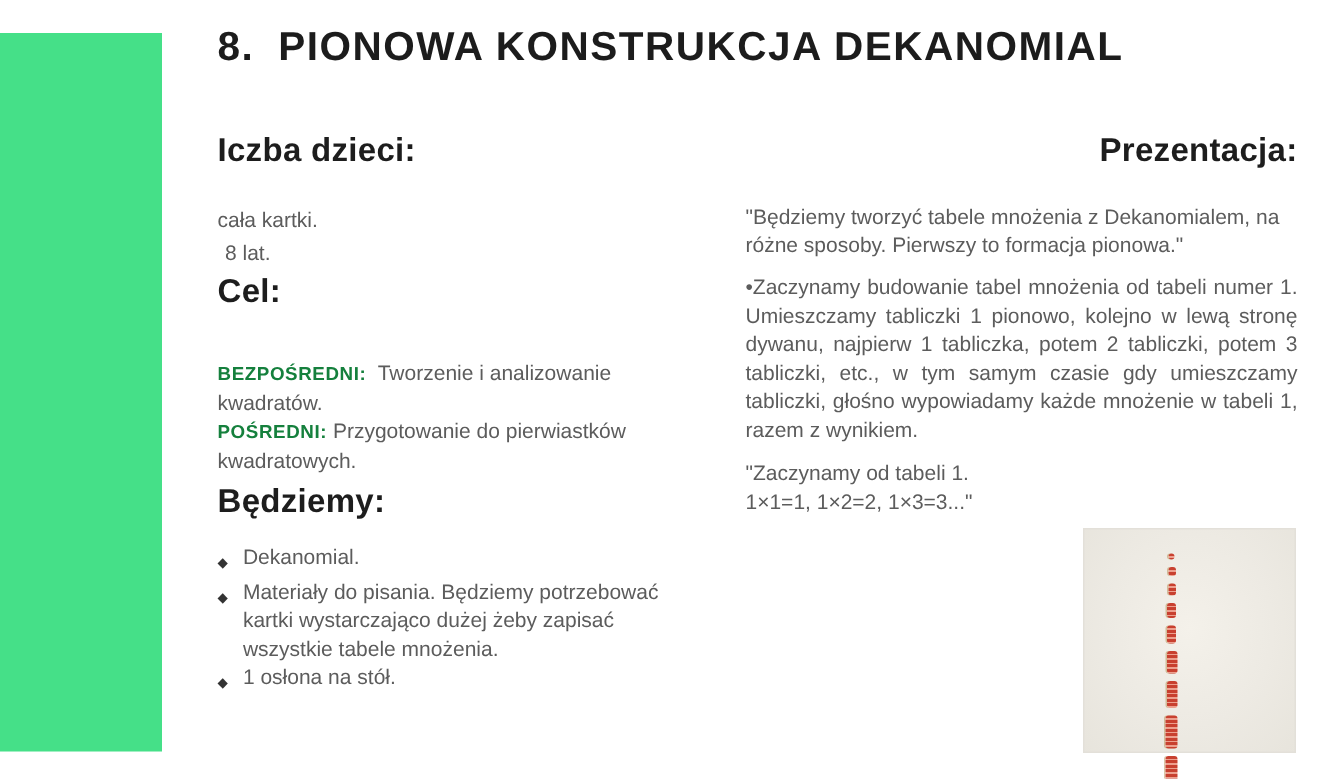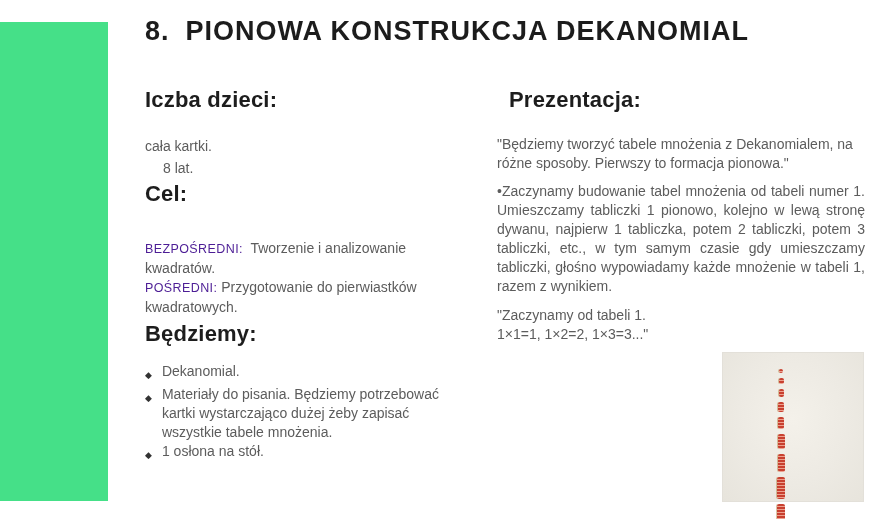--- a/index.html
+++ b/index.html
@@ -25,32 +25,32 @@
   h2 {
     font-size:22px; line-height:26px; font-weight:bold; color:#1d1d1d;
     letter-spacing:0.2px;
   }
   .body-text { font-size:14px; line-height:19px; color:#5c5c5c; }
 
   
   .h-first { margin:0 0 24px 0; }
   .t-class { margin:0 0 3px 0; }
   .h-age   { margin:0 0 21px 0; }
-  .t-age   { margin:0 0 3px 18px; }
+  .t-age   { margin:0 0 3px 5px; }
   .h-goal  { margin:0 0 32px 0; }
   .goal-para { margin:0 0 4px 0; }
-  .goal-label { font-weight:normal; color:#4c1d95; font-size:12.5px; letter-spacing:0.4px; }
+  .goal-label { font-weight:bold; color:#15803d; font-size:12.5px; letter-spacing:0.4px; }
   .h-materials { margin:0 0 15px 0; }
   .diamond-list .li {
     display:flex; gap:10px; font-size:14px; line-height:19px; color:#5c5c5c;
   }
   .diamond-list .glyph { font-size:9px; color:#333; padding-top:4px; flex:0 0 auto; }
 
   
-  .h-pres { margin:0 0 22px 12px; }
+  .h-pres { margin:0 0 22px 0;text-align:right; }
   .r-bullet { text-align:justify; margin:0 0 13px 0; }
   .r-bullet .glyph { font-size:15px; color:#3a3a3a; padding-right:22px; }
   .r-quote { margin:0 0 9px 0; }
   .r-bullet2 { text-align:justify; margin:0 0 10px 0; }
   .r-quote2 { margin:0; }
 
   
   .photo {
     position:absolute; left:722px; top:352px; width:142px; height:150px;
     background:

